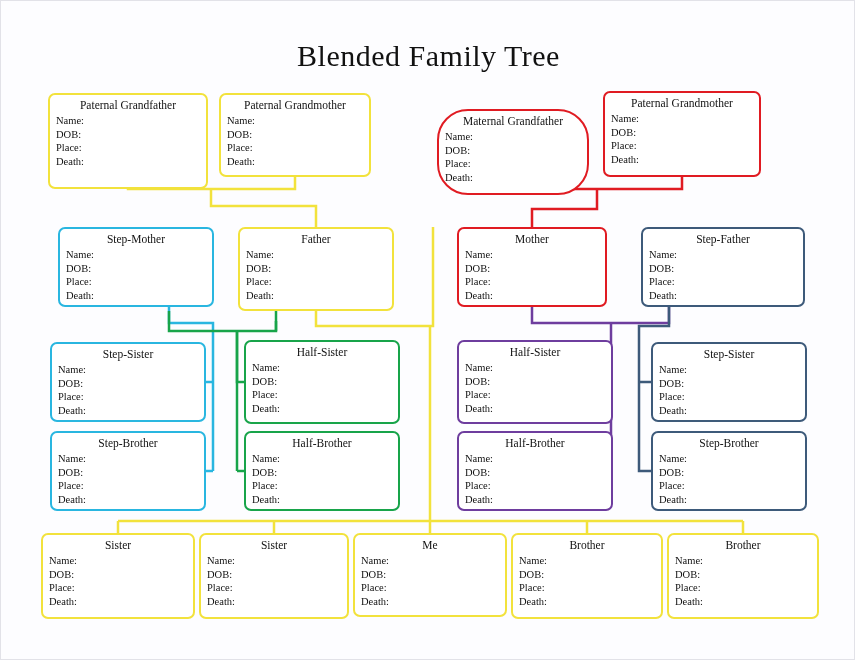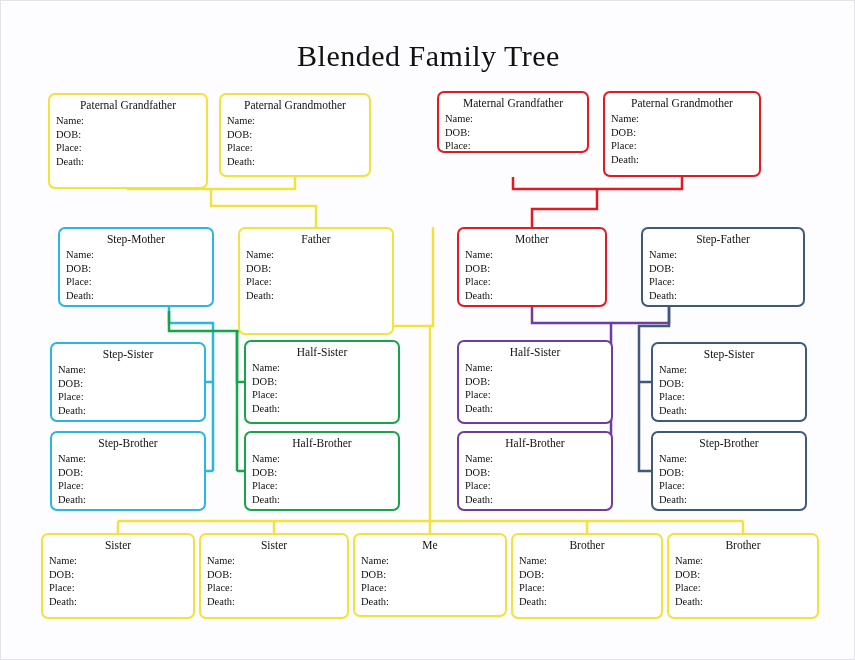--- a/index.html
+++ b/index.html
@@ -124,21 +124,21 @@
       </div>
       <div class="node" style="left: 218px; top: 92px; width: 152px; height: 84px; border-color: rgb(242, 226, 60);">
         <span class="nlabel">Paternal Grandmother</span>
         <div class="fields">
           <span>Name:</span>
           <span>DOB:</span>
           <span>Place:</span>
           <span>Death:</span>
         </div>
       </div>
-      <div class="node" style="left: 436px; top: 90px; width: 152px; height: 62px; border-color: rgb(224, 27, 34);">
+      <div class="node" style="left: 436px; top: 108px; width: 152px; height: 86px; border-color: rgb(224, 27, 34); border-radius: 31px;">
         <span class="nlabel">Maternal Grandfather</span>
         <div class="fields">
           <span>Name:</span>
           <span>DOB:</span>
           <span>Place:</span>
           <span>Death:</span>
         </div>
       </div>
       <div class="node" style="left: 602px; top: 90px; width: 158px; height: 86px; border-color: rgb(224, 27, 34);">
         <span class="nlabel">Paternal Grandmother</span>
@@ -151,21 +151,21 @@
       </div>
       <div class="node" style="left: 49px; top: 226px; width: 156px; height: 80px; border-color: rgb(41, 182, 224); margin-left: 8px;">
         <span class="nlabel">Step-Mother</span>
         <div class="fields">
           <span>Name:</span>
           <span>DOB:</span>
           <span>Place:</span>
           <span>Death:</span>
         </div>
       </div>
-      <div class="node" style="left: 237px; top: 226px; width: 156px; height: 108px; border-color: rgb(242, 226, 60);">
+      <div class="node" style="left: 237px; top: 226px; width: 156px; height: 84px; border-color: rgb(242, 226, 60);">
         <span class="nlabel">Father</span>
         <div class="fields">
           <span>Name:</span>
           <span>DOB:</span>
           <span>Place:</span>
           <span>Death:</span>
         </div>
       </div>
       <div class="node" style="left: 456px; top: 226px; width: 150px; height: 80px; border-color: rgb(224, 27, 34);">
         <span class="nlabel">Mother</span>

